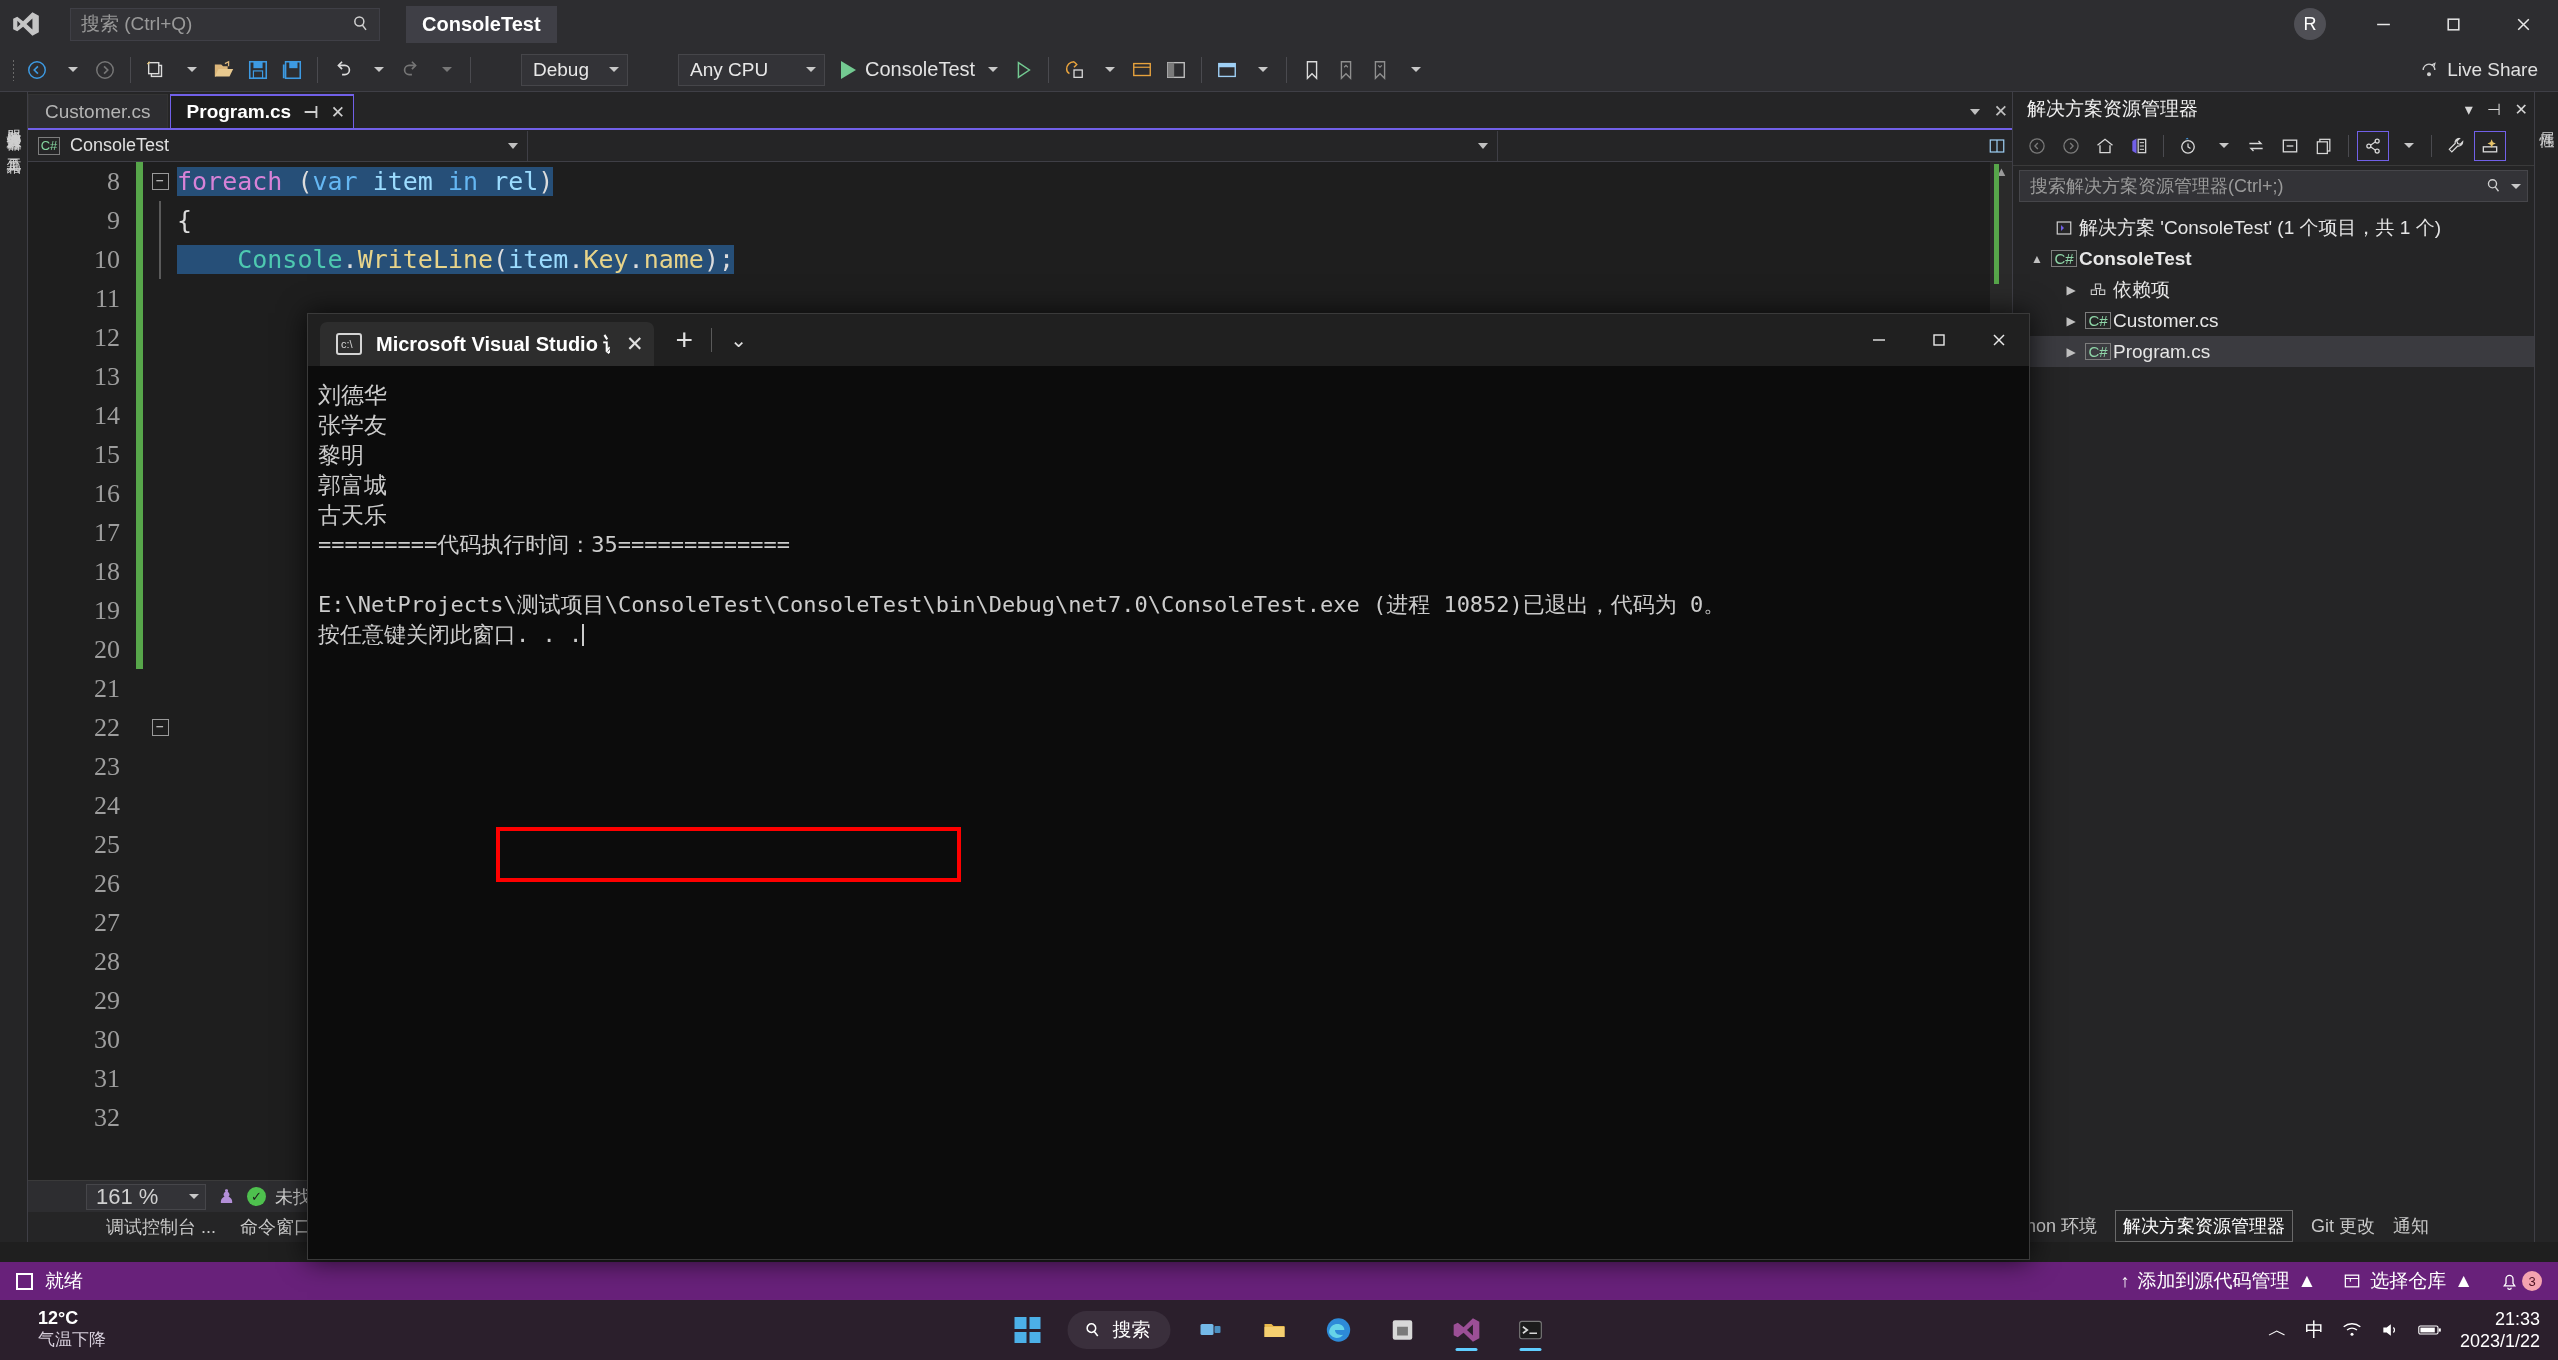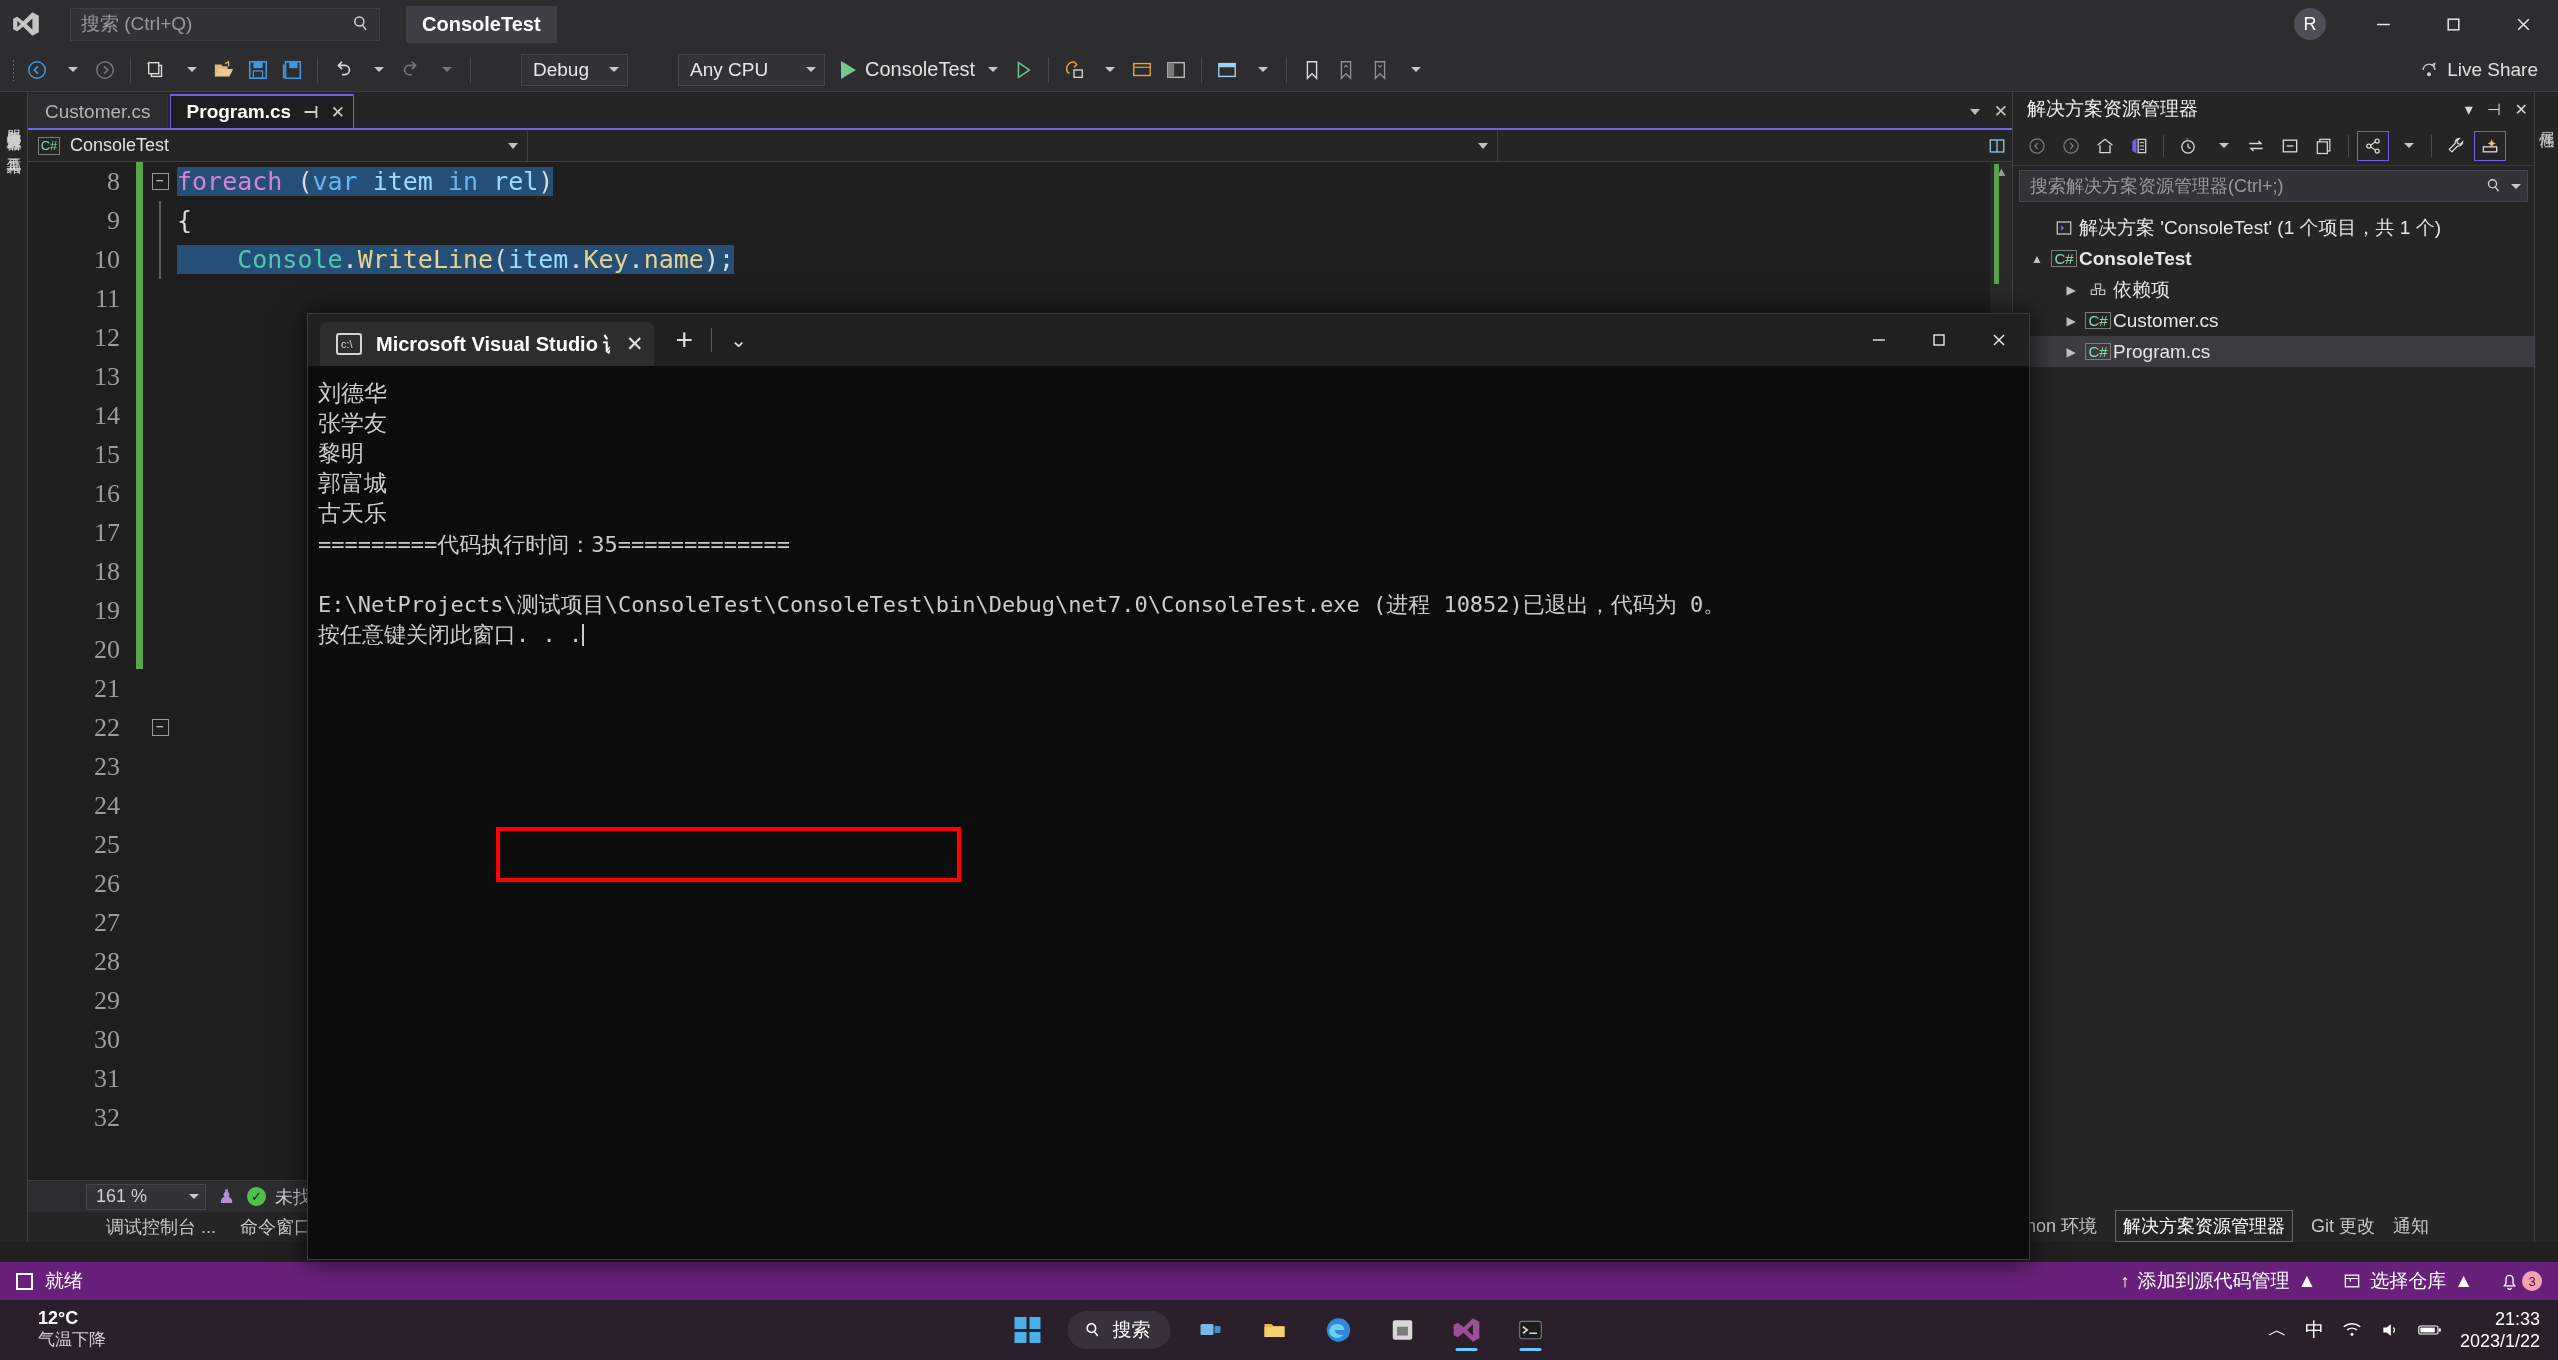--- a/index.html
+++ b/index.html
@@ -162,21 +162,21 @@
   .esr-green { position: absolute; left: 4px; top: 2px; width: 5px; height: 120px; background: #57a64a; }
   .esr-up { position:absolute; top:2px; left:5px; color:#9a9a9a; font-size:13px; }
 
   .editor-status {
     position: absolute; left: 0; right: 0; bottom: 30px; height: 32px;
     background: #2d2d30; display: flex; align-items: center; padding-left: 58px;
     font-size: 18px; color: #d0d0d0; border-top: 1px solid #3a3a3a;
   }
   .zoom-combo {
     width: 120px; height: 26px; background: #333337; border: 1px solid #46464a;
-    display: flex; align-items: center; padding: 0 6px 0 9px; font-size: 18px;
+    display: flex; align-items: center; padding: 0 6px 0 9px; font-size: 22px;
   }
   .zoom-combo span { flex: 1; }
   .ghost-ico { margin: 0 12px; color: #b38fd8; font-size: 19px; }
   .ok-dot {
     width: 19px; height: 19px; border-radius: 50%; background: #4ec04e;
     color: #1b1b1b; font-size: 13px; display: flex; align-items: center;
     justify-content: center; margin-right: 9px;
   }
   .editor-bottom-tabs {
     position: absolute; left: 0; right: 0; bottom: 0; height: 30px;
@@ -265,21 +265,21 @@
   .con-vsep { width: 1px; height: 24px; background: #5a5a5a; margin: 0 18px; }
   .con-chev { color: #e0e0e0; font-size: 20px; }
   .con-wbtns { position: absolute; right: 0; top: 0; display: flex; height: 52px; }
   .con-wbtn { width: 60px; height: 52px; display: flex; align-items: center; justify-content: center; color: #e8e8e8; }
   .con-body {
     position: absolute; left: 0; right: 0; top: 52px; bottom: 0; background: #0c0c0c;
     padding: 14px 0 0 10px; font-family: "DejaVu Sans Mono", monospace;
     font-size: 22px; line-height: 30px; color: #ccc;
   }
   .con-line { white-space: pre; height: 30px; }
-  .con-line.big { font-family: Liberation Mono, monospace; font-size: 23px; }
+  .con-line.big { font-family: Liberation Sans, sans-serif; font-size: 23px; }
   .red-box {
     position: absolute; left: 188px; top: 513px; width: 465px; height: 55px;
     border: 4px solid #ff0000; pointer-events: none;
   }
   .caret-blink { display:inline-block; width:2px; height:22px; background:#ccc; vertical-align:-4px; }
 
   
   .taskbar {
     position: absolute; left: 0; bottom: 0; width: 2558px; height: 60px;
     background: #2b1f2c;

